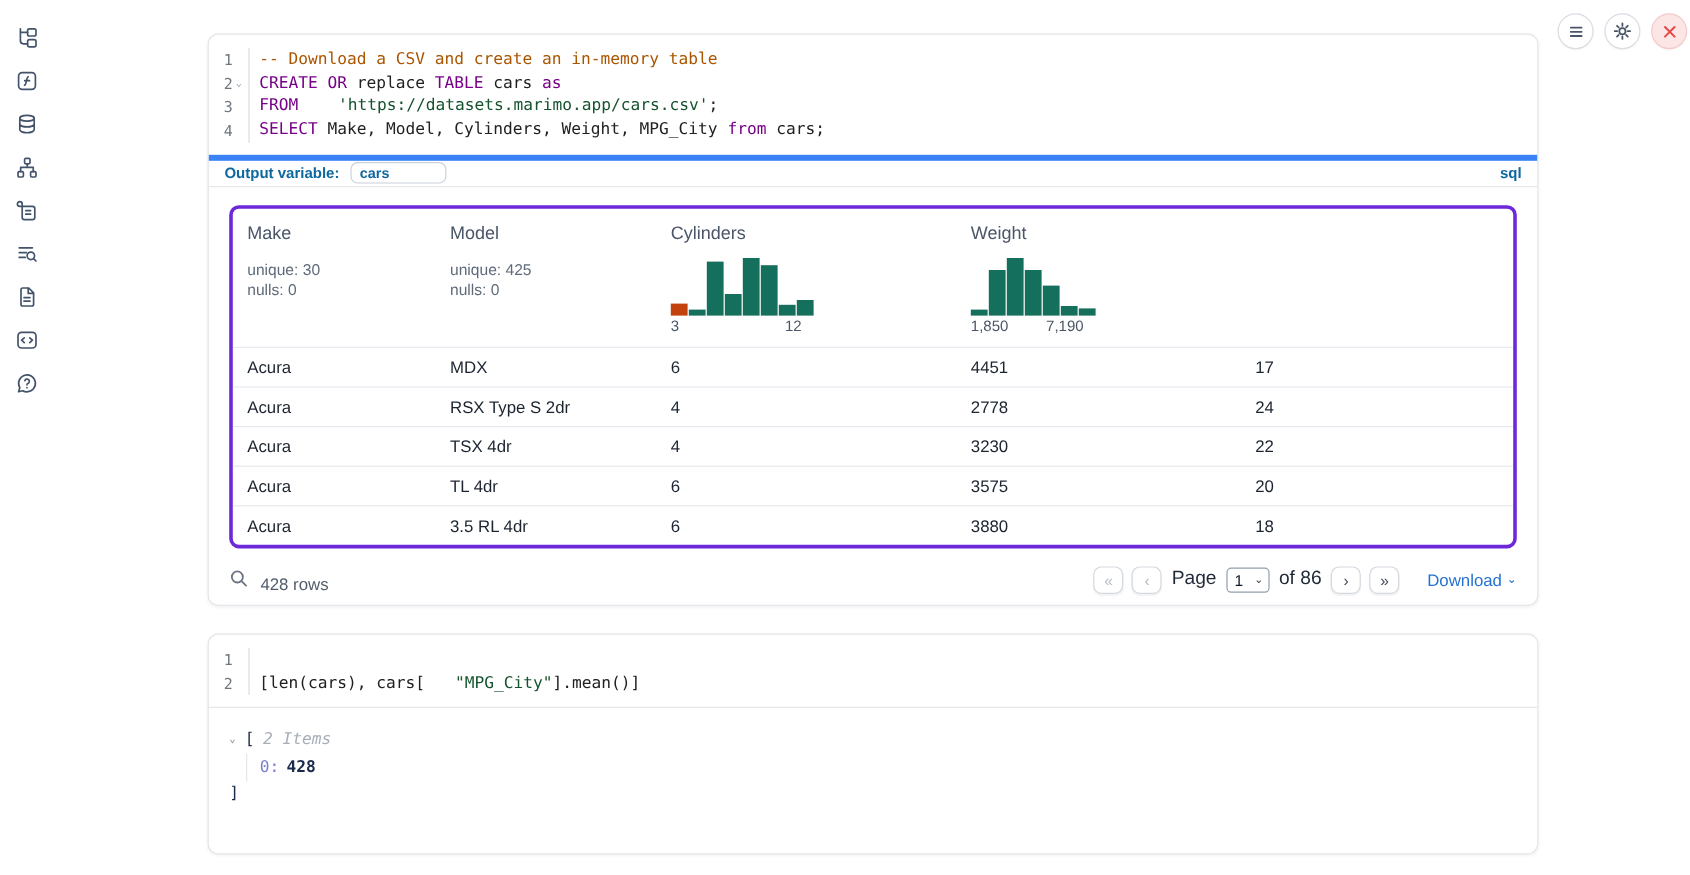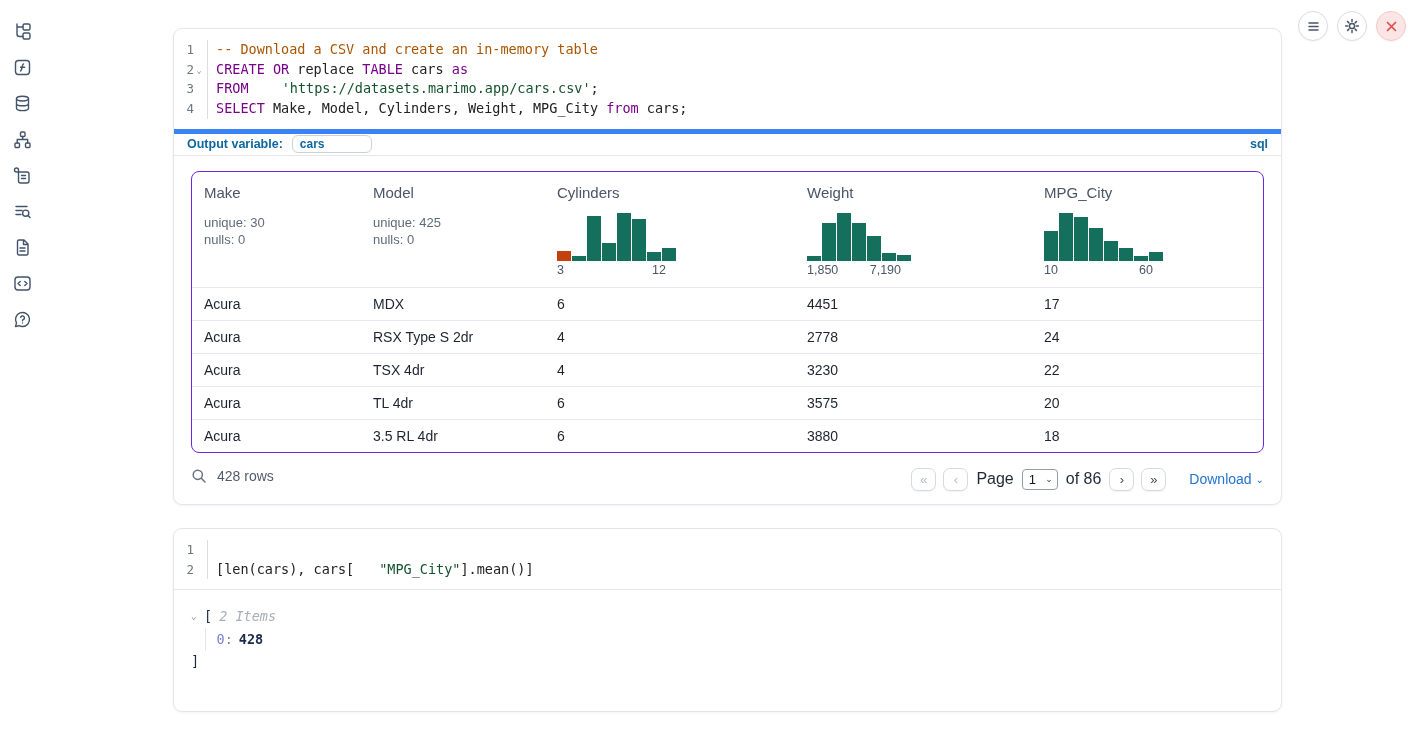--- a/index.html
+++ b/index.html
@@ -44,36 +44,36 @@
   .outvar-row { height:27px; border-top:5px solid #3b82f6; border-bottom:1px solid #e5e7eb;
     display:flex; align-items:center; padding:0 13px; }
   .outvar-label { font-size:12.5px; font-weight:bold; color:#0d689f; }
   .outvar-input { margin-left:9px; width:80px; height:18px; border:1px solid #c9d2dc; border-radius:6px;
     padding:0 7px; font-size:12px; font-weight:bold; color:#0d689f; outline:none;
     font-family:"Liberation Sans", sans-serif; }
   .lang-badge { margin-left:auto; font-size:12.5px; font-weight:bold; color:#0d689f; cursor:pointer; }
 
   
   .table-wrap { padding:15px 17px 0 17px; }
-  .data-table { border:1px solid #6d28d9; border-radius:8px; overflow:hidden; }
+  .data-table { border:3px solid #6d28d9; border-radius:8px; overflow:hidden; }
   .tgrid { display:grid; grid-template-columns:169px 184px 250px 237px 1fr; }
   .thead { padding-bottom:10px; }
   .th-cell { padding:12px 0 0 12px; }
   .th-name { font-size:15px; color:#4a5568; }
   .th-stats { margin-top:13px; font-size:13px; color:#5f6b7a; line-height:17px; }
   .histo { margin-top:10px; }
   .bars { display:flex; align-items:flex-end; gap:1px; height:50px; }
   .bar { width:14px; }
   .axis { display:flex; justify-content:space-between; padding-right:10px; margin-top:2px;
     font-size:12.5px; color:#4a5568; }
   .tr { height:33px; align-items:center; border-top:1px solid #e6e9ee; cursor:default; }
   .td { padding-left:12px; font-size:14px; color:#1c2430; }
 
   
-  .table-footer { display:flex; align-items:flex-start; padding:15px 17px 0 17px; }
+  .table-footer { display:flex; align-items:flex-end; padding:15px 17px 0 17px; }
   .rows-count { margin-left:10px; font-size:14px; color:#515c6b; }
   .pager { margin-left:auto; display:flex; align-items:center; gap:7px; }
   .pg-btn { width:25px; height:23px; border-radius:7px; border:1px solid #d5dae0; background:#fff;
     box-shadow:0 1px 1px rgba(0,0,0,.05); font-size:13px; color:#434b56;
     display:flex; align-items:center; justify-content:center; cursor:pointer; line-height:1; }
   .pg-btn.disabled { color:#b6bdc7; cursor:default; }
   .pg-label { font-size:16px; color:#1f2937; margin:0 1px; }
   .page-select { min-width:36px; height:21px; border:1px solid #949ea9; border-radius:4px; background:#fff;
     display:flex; align-items:center; justify-content:space-between; padding:0 4px 0 6px;
     font-size:13px; color:#111827; cursor:pointer; gap:3px; }
@@ -267,39 +267,20 @@
                 <div class="bar" style="height: 25px; background: rgb(20, 112, 93);"></div>
                 <div class="bar" style="height: 8px; background: rgb(20, 112, 93);"></div>
                 <div class="bar" style="height: 6px; background: rgb(20, 112, 93);"></div>
               </div>
               <div class="axis">
                 <span>1,850</span>
                 <span>7,190</span>
               </div>
             </div>
           </div>
-          <div class="th-cell">
-            <div class="th-name">MPG_City</div>
-            <div class="histo" style="width: 119px;">
-              <div class="bars">
-                <div class="bar" style="height: 30px; background: rgb(20, 112, 93);"></div>
-                <div class="bar" style="height: 48px; background: rgb(20, 112, 93);"></div>
-                <div class="bar" style="height: 44px; background: rgb(20, 112, 93);"></div>
-                <div class="bar" style="height: 33px; background: rgb(20, 112, 93);"></div>
-                <div class="bar" style="height: 20px; background: rgb(20, 112, 93);"></div>
-                <div class="bar" style="height: 13px; background: rgb(20, 112, 93);"></div>
-                <div class="bar" style="height: 5px; background: rgb(20, 112, 93);"></div>
-                <div class="bar" style="height: 9px; background: rgb(20, 112, 93);"></div>
-              </div>
-              <div class="axis">
-                <span>10</span>
-                <span>60</span>
-              </div>
-            </div>
-          </div>
         </div>
       <div id="table-body">
           <div class="tr tgrid">
             <div class="td">Acura</div>
             <div class="td">MDX</div>
             <div class="td">6</div>
             <div class="td">4451</div>
             <div class="td">17</div>
           </div>
           <div class="tr tgrid">

